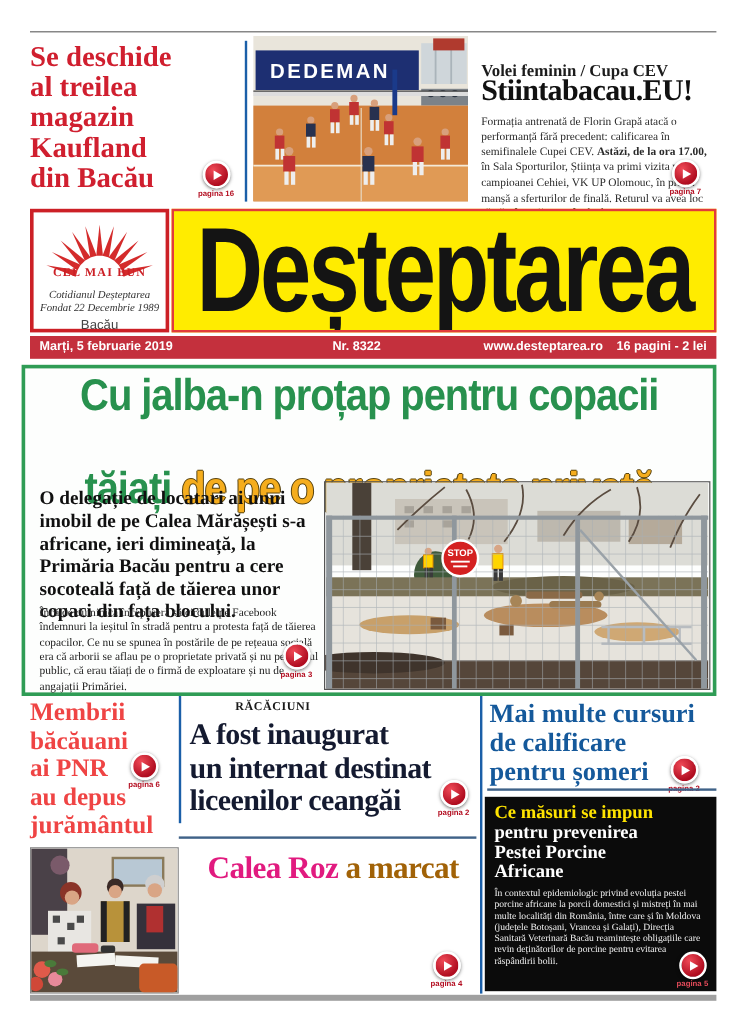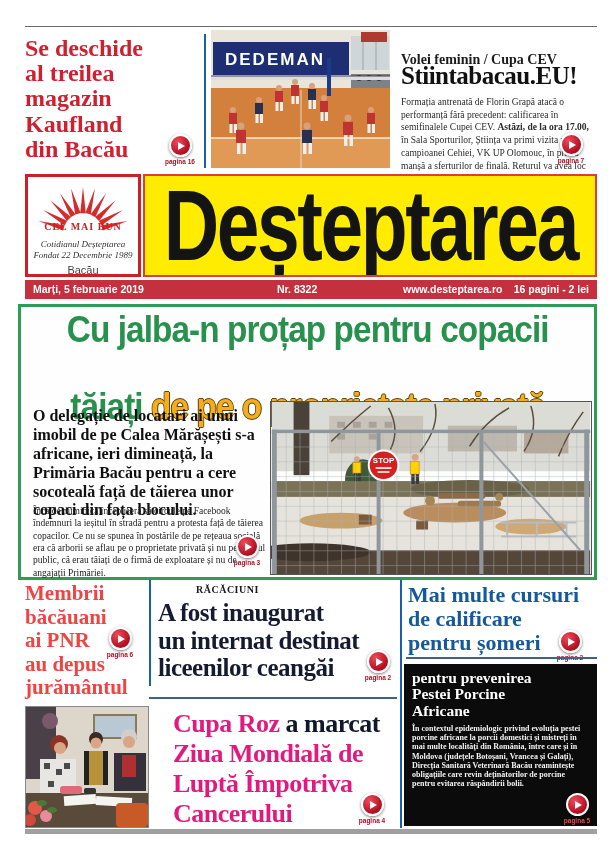--- a/index.html
+++ b/index.html
@@ -43,26 +43,26 @@
   .lead{font-weight:bold;font-size:16px;line-height:1.18;color:#101010;}
   .detail{font-size:9.5px;line-height:1.3;color:#222;}
 
   
   .hl-navy{color:#ef4444;font-weight:bold;font-size:21px;line-height:1.12;}
   .kicker-sm{font-weight:bold;font-size:10px;letter-spacing:0.5px;color:#1a1a1a;}
   .hl-navy2{color:#141a30;font-weight:bold;font-size:25px;line-height:1.1;letter-spacing:-0.5px;}
   .hl-blue{color:#15599b;font-weight:bold;font-size:22px;line-height:1.1;}
   .hl-pink{font-weight:bold;font-size:26px;line-height:1.15;letter-spacing:-0.5px;}
   .pink{color:#e11a7f;}
-  .blk{color:#0f172a;}
+  .blk{color:#a16207;}
   .black-box{background:#0b0b0b;box-sizing:border-box;padding:6px 8px;}
   .bb-hl{font-weight:bold;font-size:15.5px;line-height:1.05;}
   .bb-yellow{color:#ffe400;}
   .bb-white{color:#fff;}
-  .bb-body{font-weight:bold;font-size:8px;line-height:1.16;color:#f2f2f2;margin-top:5px;}
+  .bb-body{font-weight:normal;font-size:8px;line-height:1.16;color:#f2f2f2;margin-top:5px;}
 
   
   .badge{position:absolute;display:flex;flex-direction:column;align-items:center;width:36px;}
   .badge-circle{width:19px;height:19px;border-radius:50%;
       background:radial-gradient(circle at 35% 30%,#ef4a57,#b00d20 70%);
       border:2px solid #fff;box-shadow:0 1px 3px rgba(0,0,0,.55);
       display:flex;align-items:center;justify-content:center;}
   .tri{width:0;height:0;border-left:7px solid #fff;border-top:4.5px solid transparent;
        border-bottom:4.5px solid transparent;margin-left:2px;}
   .badge-label{font-family:"Liberation Sans",sans-serif;font-weight:bold;font-size:6.5px;
@@ -371,22 +371,21 @@
   <div class="badge" style="left:360px;top:650px;">
     <span class="badge-circle">
         <span class="tri"></span>
       </span>
     <span class="badge-label">pagina 2</span>
   </div>
 
   <div class="abs hrule" style="left:149px;top:697px;width:248px;height:2px;"></div>
 
   <div class="abs hl-pink" style="left:173px;top:709px;width:228px;">
-    <span class="pink">Cupa Roz</span><span class="blk"> a marcat</span>
-    <div class="pink prel">Ziua Mondială de Luptă Împotriva Cancerului</div>
+    <span class="pink">Calea Roz</span><span class="blk"> a marcat</span>
   </div>
   <div class="badge" style="left:354px;top:793px;">
     <span class="badge-circle">
         <span class="tri"></span>
       </span>
     <span class="badge-label">pagina 4</span>
   </div>
 
   <div class="abs vline" style="left:400px;top:580px;width:2px;height:248px;"></div>
 
@@ -396,20 +395,21 @@
   <div class="badge" style="left:552px;top:630px;">
     <span class="badge-circle">
         <span class="tri"></span>
       </span>
     <span class="badge-label">pagina 2</span>
   </div>
 
   <div class="abs hrule" style="left:406px;top:657px;width:191px;height:2px;"></div>
 
   <div class="abs black-box" style="left:404px;top:664px;width:193px;height:162px;">
+    <div class="bb-hl bb-yellow">Ce măsuri se impun</div>
     <div class="bb-hl bb-white prel">pentru prevenirea
 Pestei Porcine
 Africane</div>
     <div class="bb-body">În contextul epidemiologic privind evoluția pestei porcine africane la porcii domestici și mistreți în mai multe localități din România, între care și în Moldova (județele Botoșani, Vrancea și Galați), Direcția Sanitară Veterinară Bacău reamintește obligațiile care revin deținătorilor de porcine pentru evitarea răspândirii bolii.</div>
     <div class="badge" style="right:2px;bottom:2px;">
       <span class="badge-circle">
           <span class="tri"></span>
         </span>
       <span class="badge-label" style="color:#e34b5a;">pagina 5</span>
     </div>

